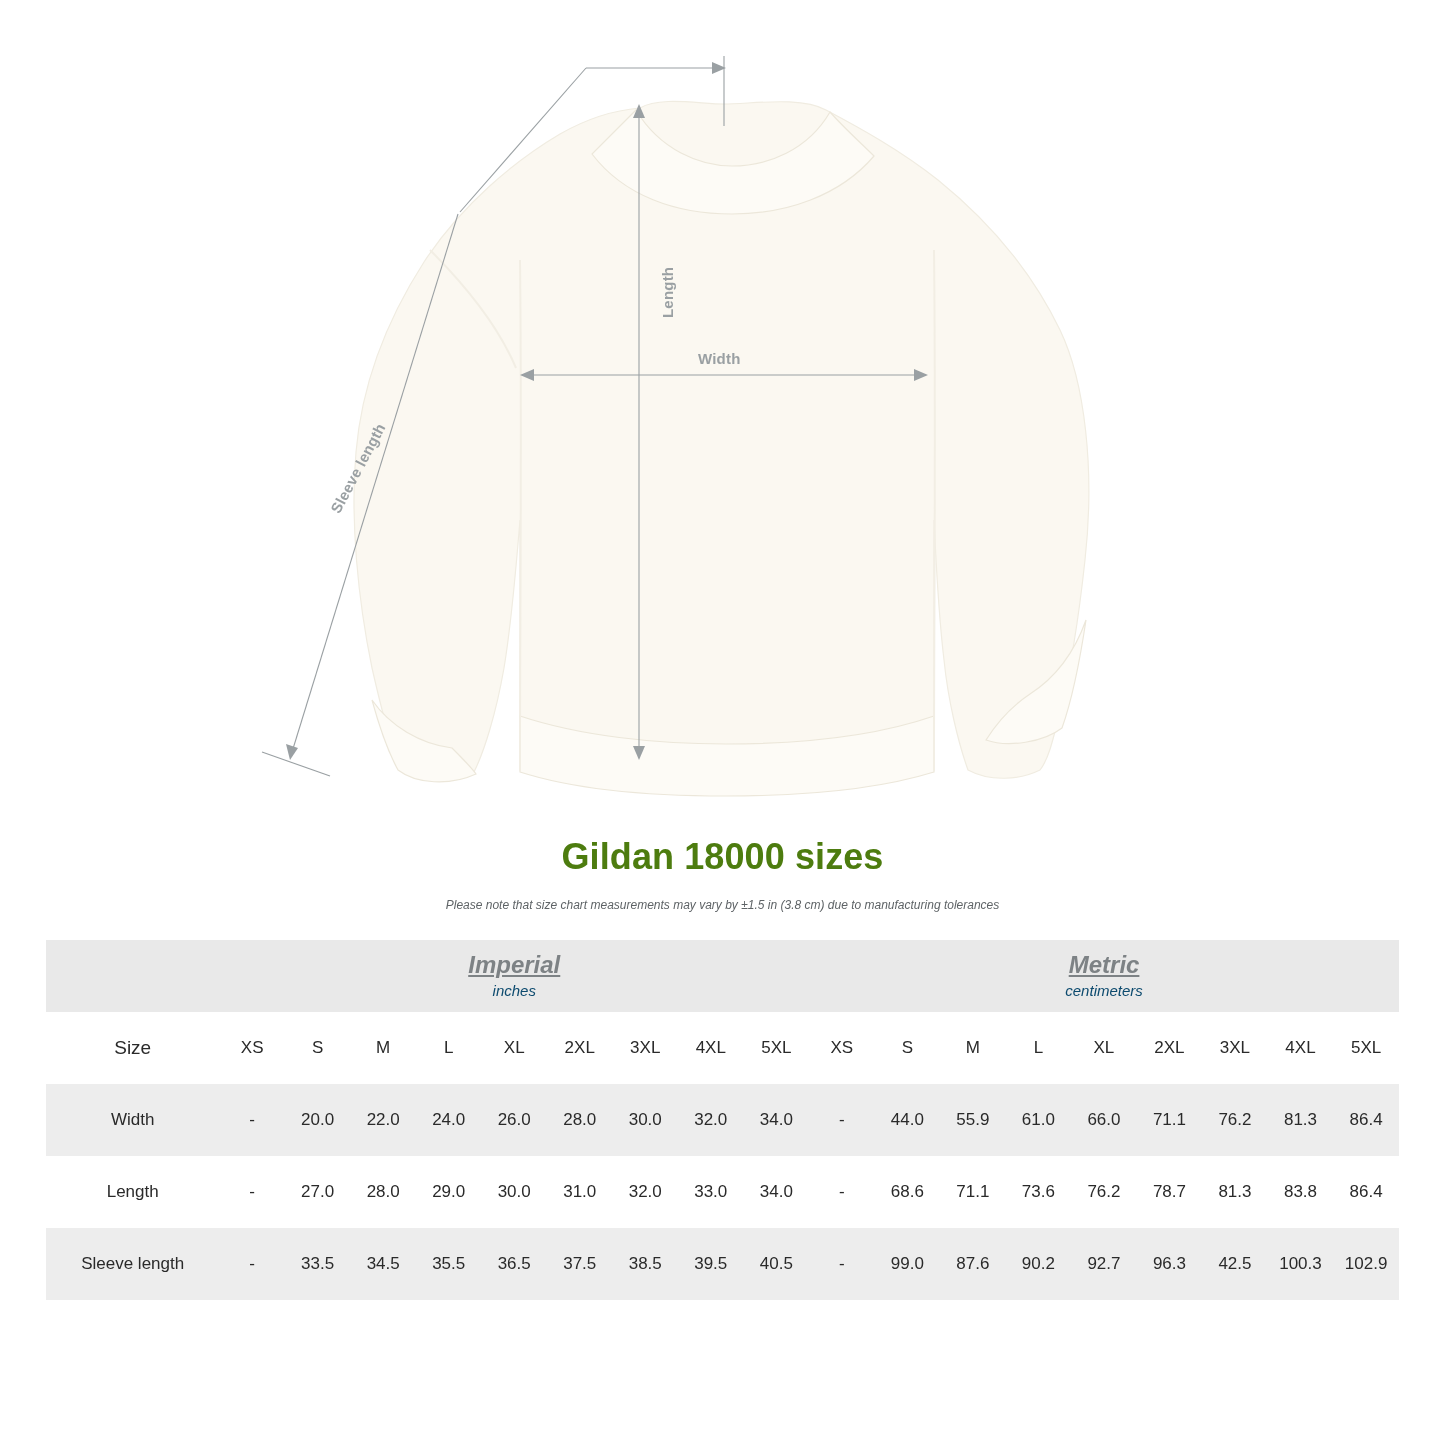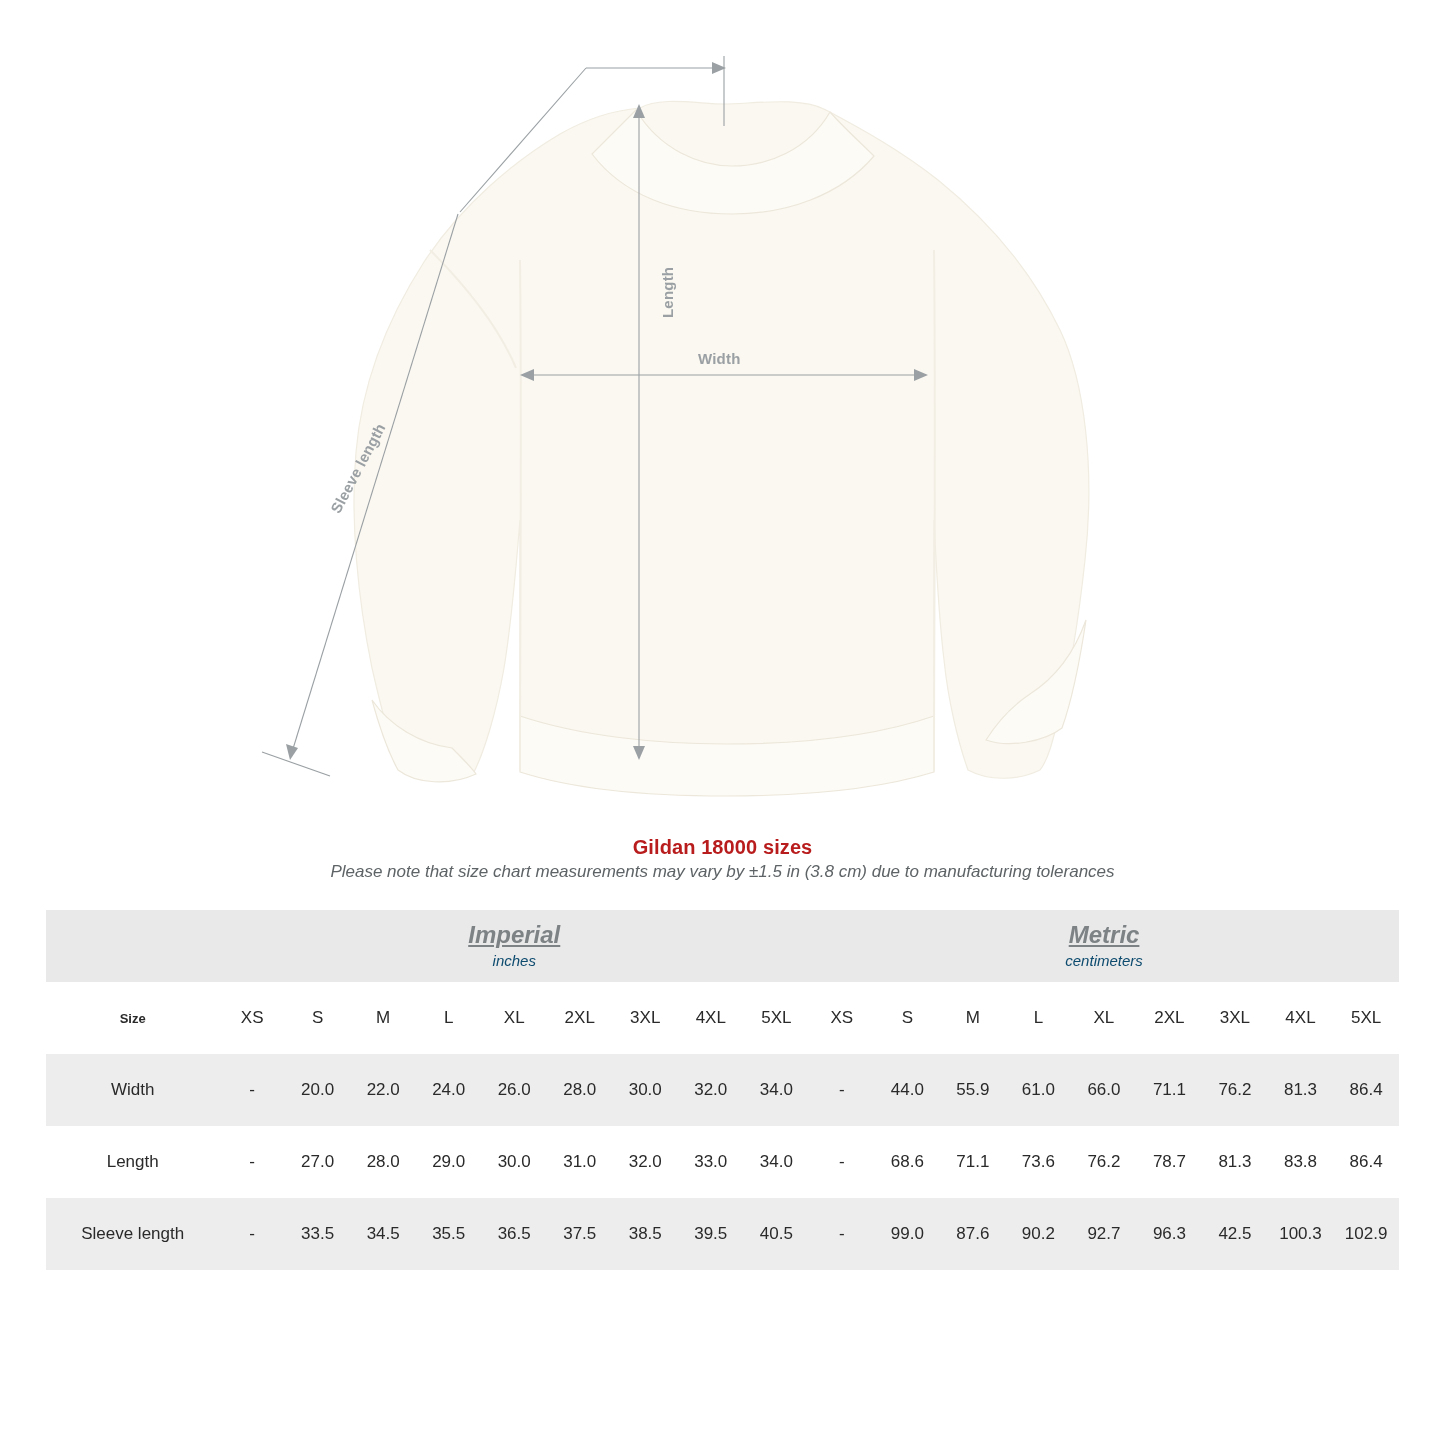--- a/index.html
+++ b/index.html
@@ -48,31 +48,31 @@
     transform: rotate(-62deg);
     transform-origin: left top;
   }
 
   
   .title-block {
     text-align: center;
     margin-top: 6px;
   }
   .chart-title {
-    font-size: 20px;
+    font-size: 36px;
     font-weight: bold;
-    color: #b91c1c;
+    color: #4d7c0f;
     margin: 0;
     letter-spacing: .1px;
   }
   .chart-note {
-    font-size: 17px;
+    font-size: 12px;
     font-style: italic;
     color: #5e6366;
-    margin: 3px 0 0 0;
+    margin: 20px 0 0 0;
   }
 
   
   .table-wrap {
     margin: 28px 46px 0 46px;
   }
   table.size-table {
     width: 1353px;
     border-collapse: collapse;
     table-layout: fixed;
@@ -105,22 +105,22 @@
     font-style: italic;
     color: #0c4a6e;
     line-height: 1.5;
   }
   .head-row td {
     background: #ffffff;
     font-size: 17px;
     color: #2d2d2d;
   }
   .head-row td.rowlabel {
-    font-weight: bold;
-    font-size: 13px;
+    font-weight: normal;
+    font-size: 19px;
   }
   .head-row td.sizecol {
     font-weight: normal;
     margin-top: 40px;
   }
   tr.band-alt td {
     background: #ededed;
   }
   tr.band td {
     background: #ffffff;

